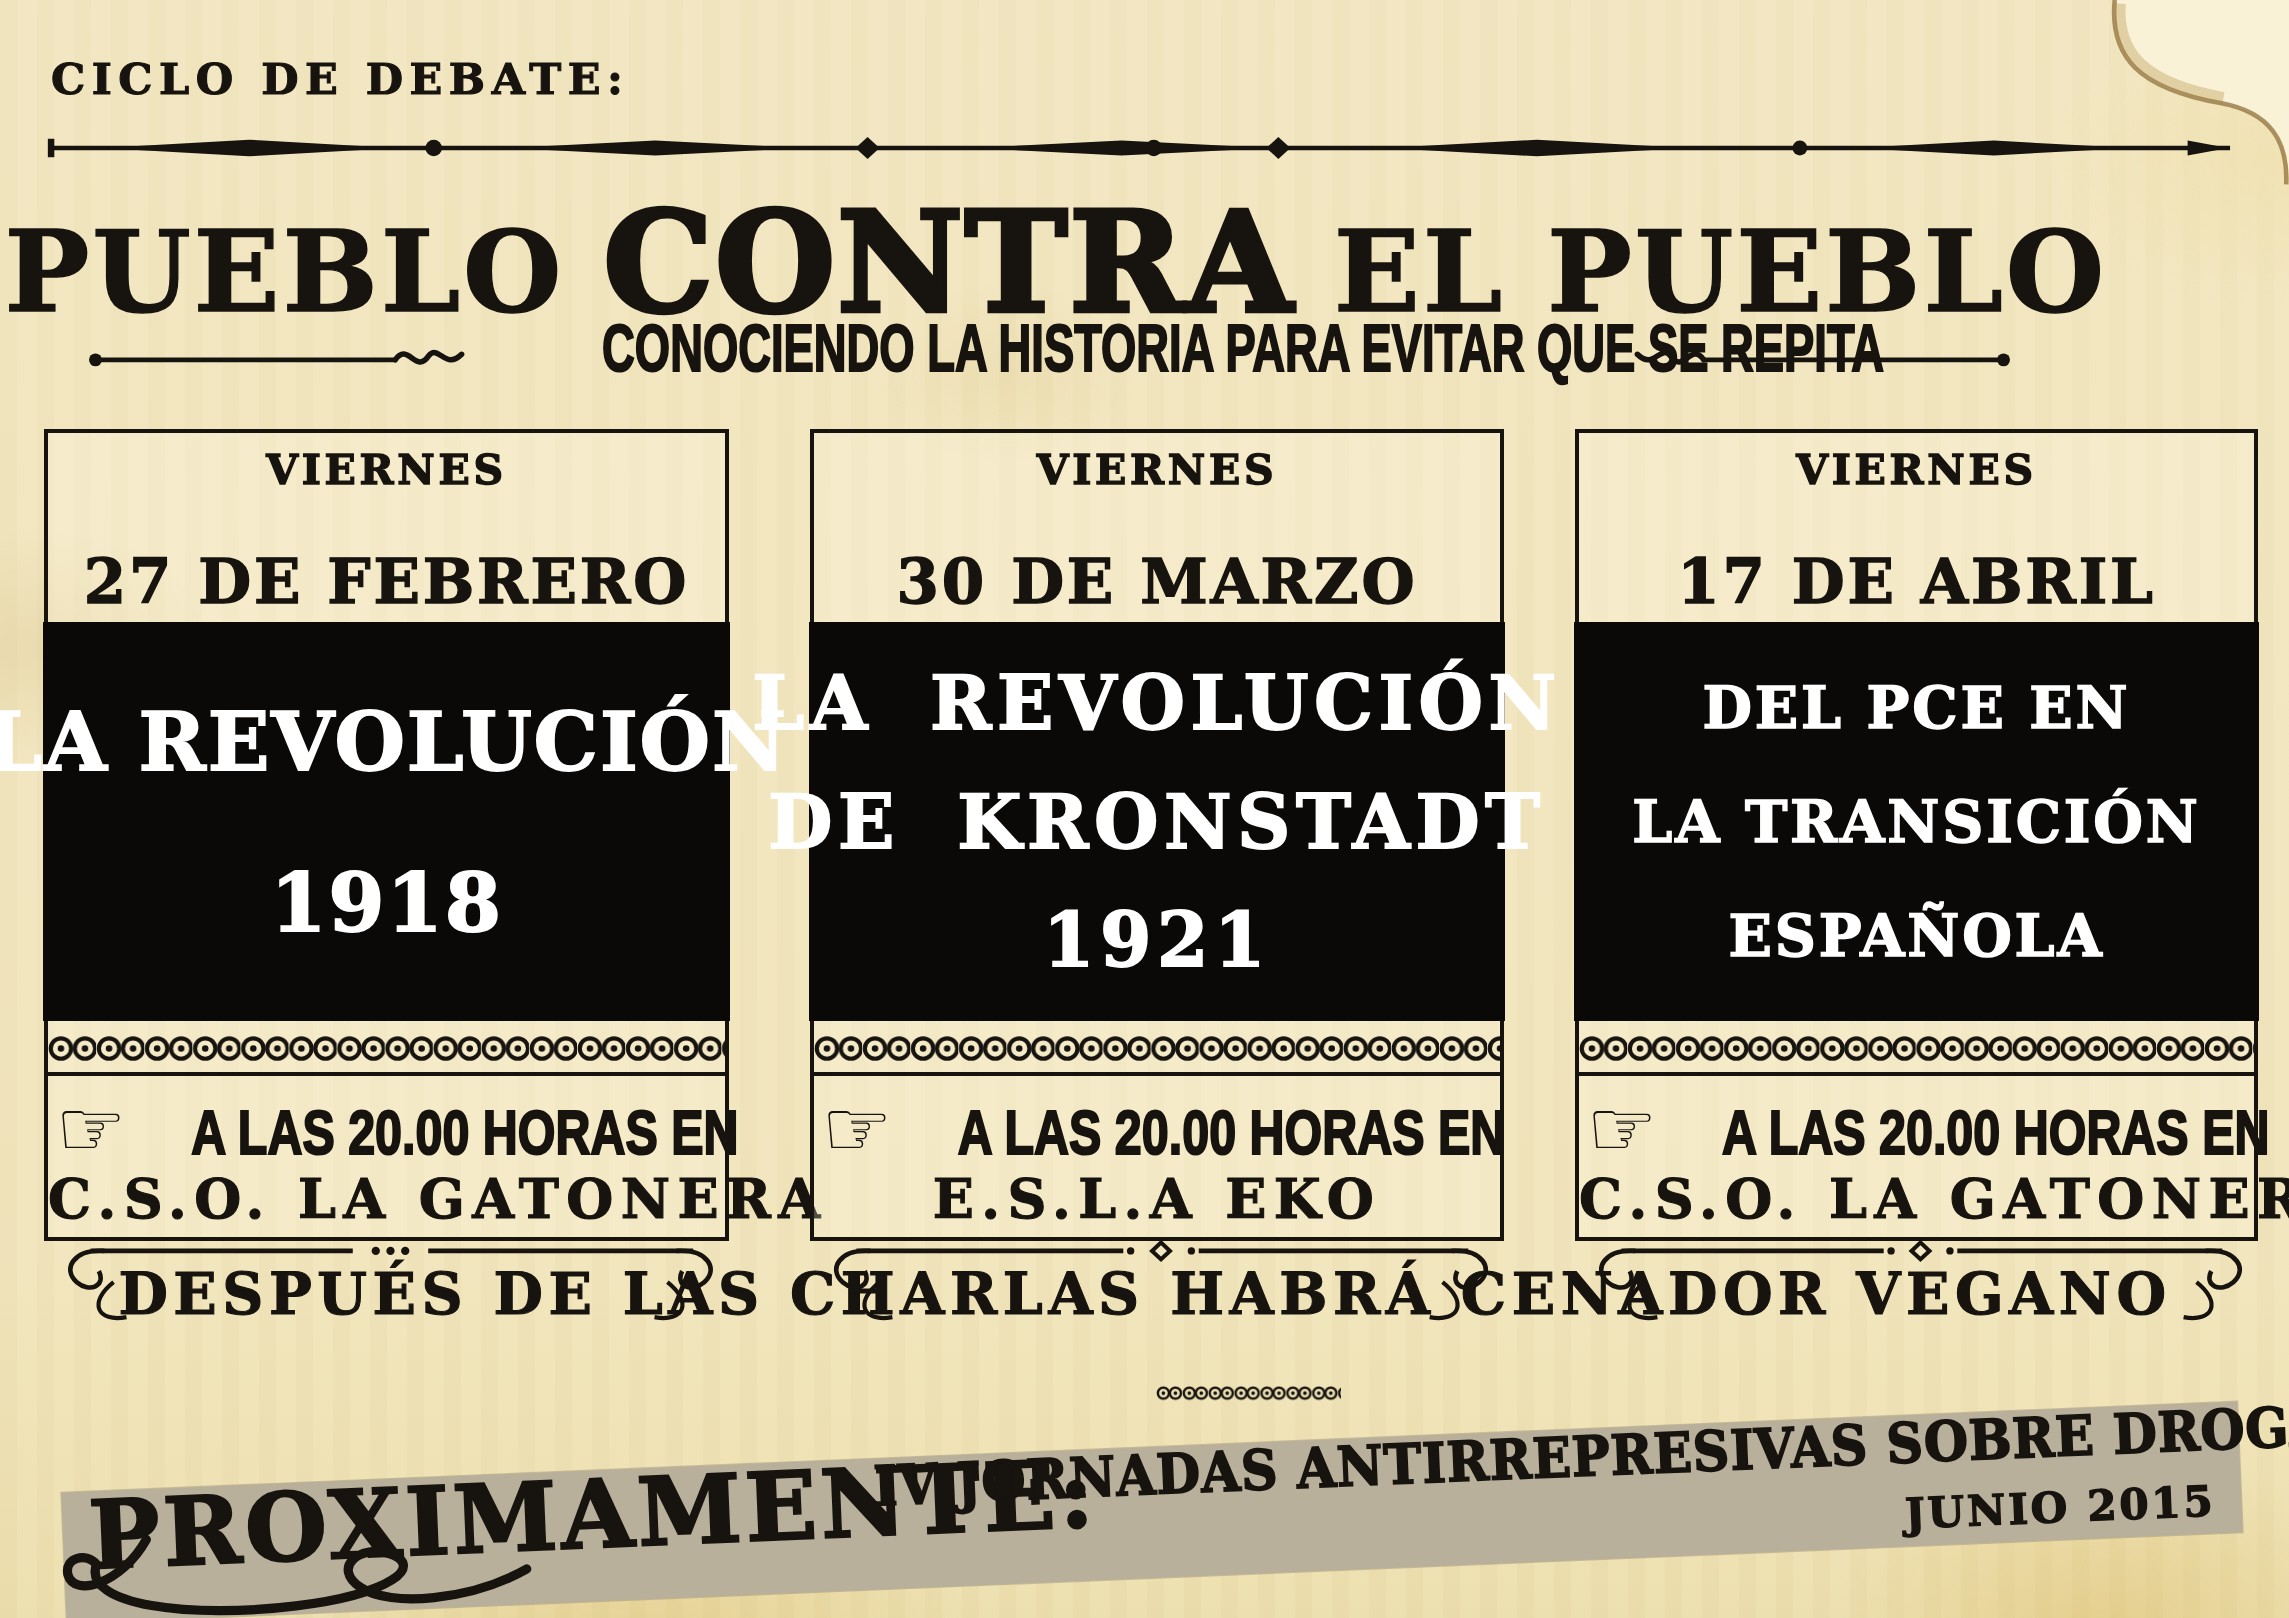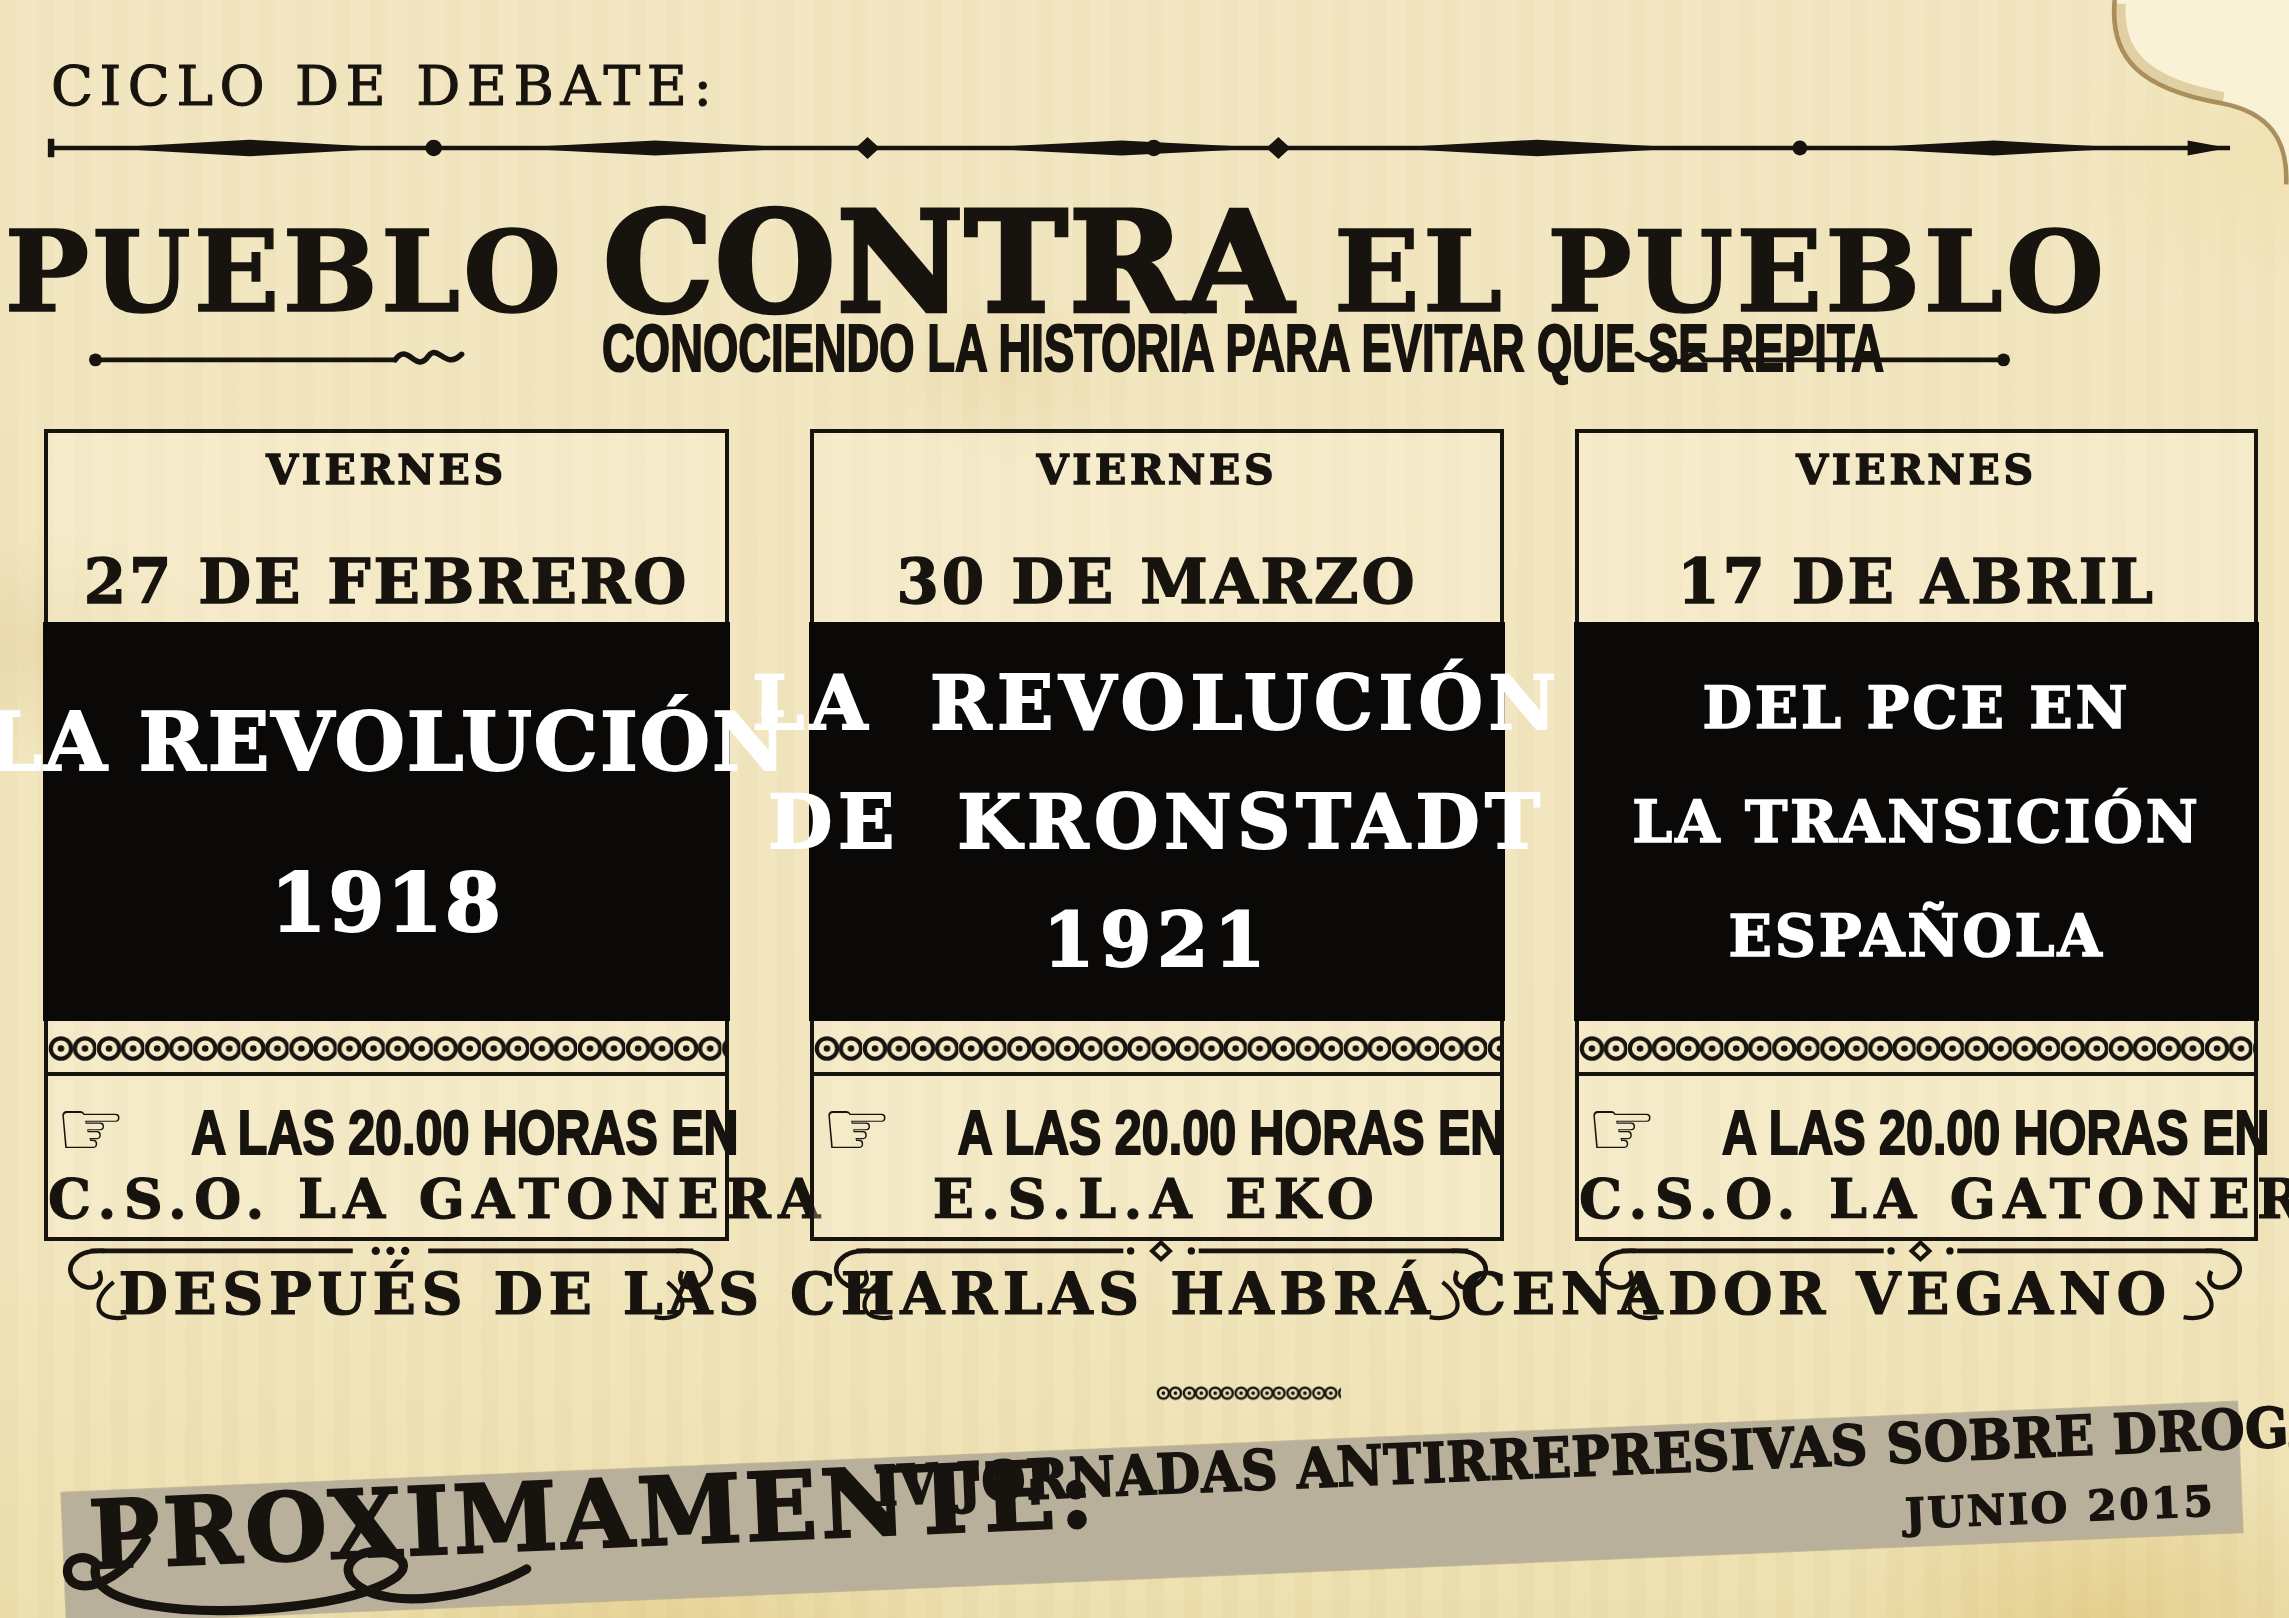--- a/index.html
+++ b/index.html
@@ -11,21 +11,21 @@
       radial-gradient(480px 240px at 28% 102%, rgba(210,175,80,.30), transparent 70%),
       radial-gradient(314px 203px at 99% 10%, rgba(240,226,178,.9), transparent 70%),
       radial-gradient(240px 166px at 2% 40%, rgba(190,160,85,.16), transparent 70%),
       radial-gradient(185px 129px at 44% 23%, rgba(205,180,100,.14), transparent 70%),
       repeating-linear-gradient(90deg, rgba(120,90,20,0.025) 0 16.6px, rgba(255,255,255,0.02) 16.6px 37px),
       linear-gradient(#f3e7c2 0%, #f2e5bd 78%, #eddfae 100%);
     color:#17130e;
   }
   .abs{position:absolute;}
   
-  .kicker{left:51px;top:54px;font-size:55px;font-weight:normal;letter-spacing:6.5px;
+  .kicker{left:51px;top:54px;font-size:43px;font-weight:bold;letter-spacing:6.5px;
           -webkit-text-stroke:1.1px currentColor;}
   .divider{left:46px;top:135px;}
   .title-row{left:0;top:181px;width:1898px;height:138px;display:flex;align-items:baseline;justify-content:center;gap:39px;white-space:nowrap;}
   .title-side{font-size:113px;font-weight:bold;letter-spacing:2.8px;-webkit-text-stroke:1.4px currentColor;}
   .title-center{font-size:138px;font-weight:bold;letter-spacing:1.8px;-webkit-text-stroke:4.6px currentColor;}
   .subtitle-wrap{left:480px;top:317px;width:1144px;text-align:center;}
   .subtitle{display:inline-block;font-family:"Liberation Sans",sans-serif;font-weight:bold;
             font-size:54px;letter-spacing:0px;transform:scale(.84,1.22);transform-origin:center;
             -webkit-text-stroke:1.7px currentColor;white-space:nowrap;}
   .squiggle-l{left:89px;top:332px;}

